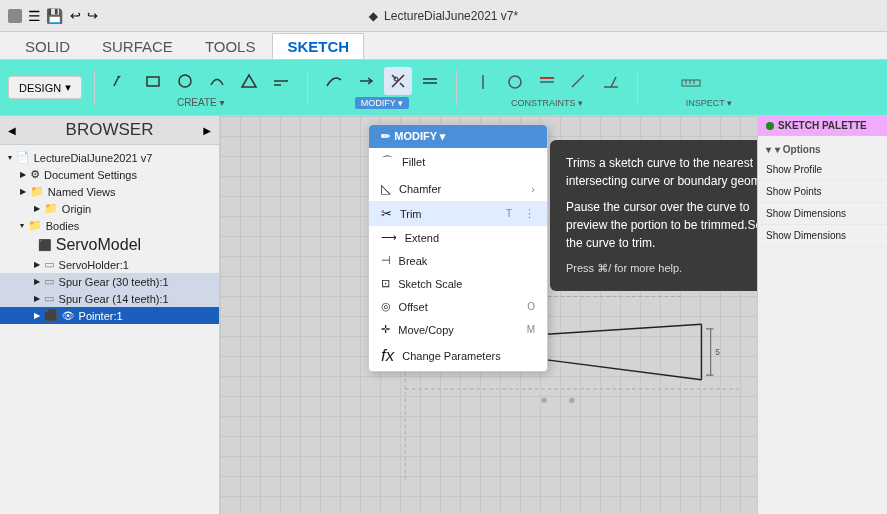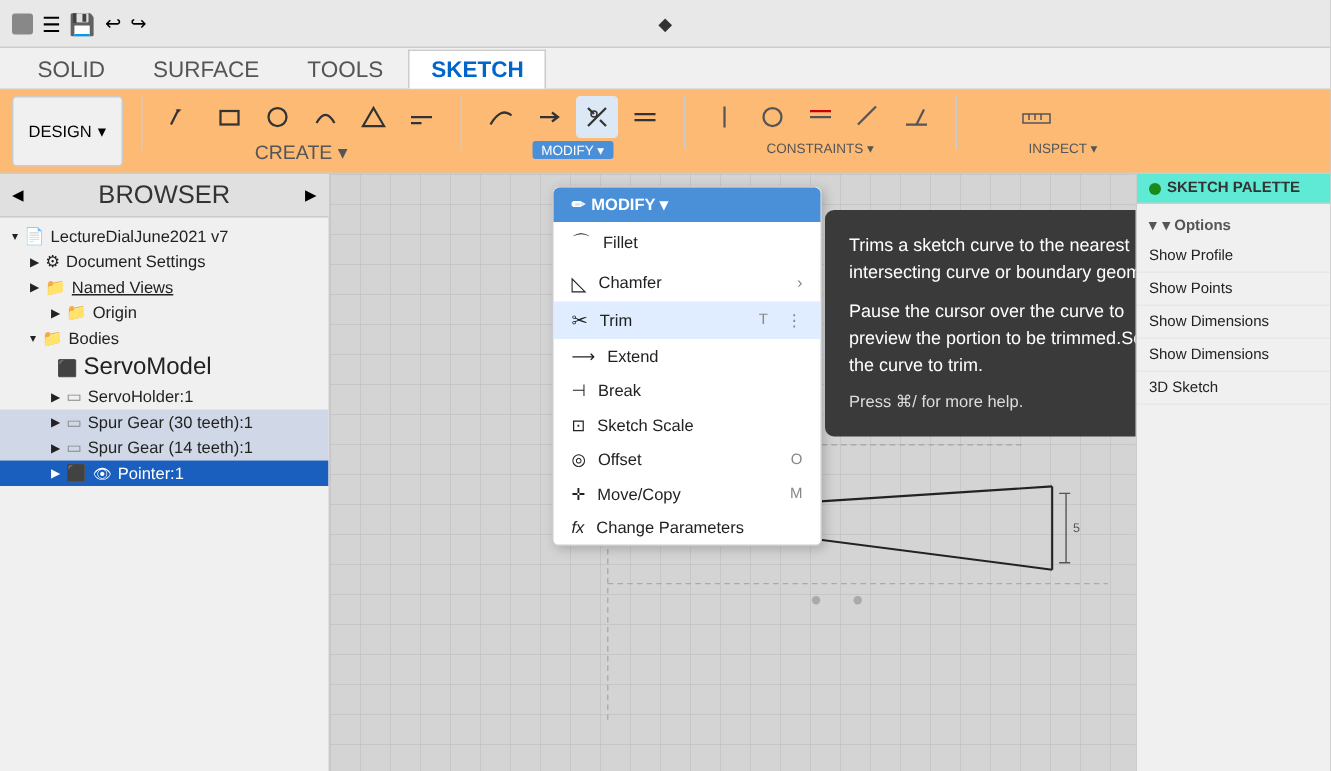--- a/index.html
+++ b/index.html
@@ -10,21 +10,21 @@
     .title-bar-icons { position: absolute; left: 8px; display: flex; gap: 6px; align-items: center; }
     .title-icon { width: 16px; height: 16px; background: #888; border-radius: 2px; display: inline-block; }
     .title-bar-title { font-size: 12px; color: #333; display: flex; align-items: center; gap: 6px; }
 
     
     .nav-tabs { background: #f0f0f0; border-bottom: 1px solid #ccc; display: flex; align-items: flex-end; padding: 0 10px; height: 28px; }
     .nav-tab { padding: 4px 14px; font-size: 15px; color: #555; cursor: pointer; border: 1px solid transparent; border-bottom: none; margin-right: 2px; }
     .nav-tab.active { background: white; border-color: #ccc; color: #0066cc; font-weight: bold; }
 
     
-    .toolbar { background: #fdba74; border-bottom: 1px solid #ccc; display: flex; padding: 4px 8px; gap: 8px; height: 56px; }
+    .toolbar { background: #5eead4; border-bottom: 1px solid #ccc; display: flex; align-items: center; padding: 4px 8px; gap: 8px; height: 56px; }
     .toolbar-section { display: flex; flex-direction: column; align-items: center; gap: 2px; }
     .toolbar-items { display: flex; align-items: center; gap: 4px; }
     .toolbar-btn { width: 28px; height: 28px; background: transparent; border: none; cursor: pointer; display: flex; align-items: center; justify-content: center; border-radius: 3px; font-size: 16px; color: #333; }
     .toolbar-btn.active { background: #dce8f5; color: #0066cc; }
     .design-btn { background: #f0f0f0; border: 1px solid #ccc; border-radius: 3px; padding: 4px 10px; font-size: 11px; cursor: pointer; display: flex; align-items: center; gap: 4px; }
     .toolbar-divider { width: 1px; height: 36px; background: #ccc; margin: 0 4px; }
     .create-label { font-size: 9px; color: #666; }
 
     
     .main { display: flex; height: calc(514px - 32px - 28px - 56px); }
@@ -50,21 +50,21 @@
     .dropdown-item .more { margin-left: auto; color: #888; }
     .dropdown-header { background: #4a90d9; color: white; padding: 5px 12px; font-size: 11px; font-weight: bold; display: flex; align-items: center; gap: 4px; border-radius: 4px 4px 0 0; }
 
     
     .tooltip-popup { position: absolute; top: 30px; left: 430px; background: #3a3a3a; color: white; border-radius: 6px; padding: 14px 16px; width: 250px; font-size: 12px; line-height: 1.5; z-index: 200; }
     .tooltip-popup p { margin-bottom: 8px; }
     .tooltip-popup .shortcut-hint { margin-top: 8px; font-size: 11px; color: #ddd; }
 
     
     .right-panel { width: 130px; background: #f0f0f0; border-left: 1px solid #ccc; display: flex; flex-direction: column; }
-    .panel-header { background: #5eead4; padding: 4px 8px; border-bottom: 1px solid #ccc; display: flex; align-items: center; gap: 4px; }
+    .panel-header { background: #f0abfc; padding: 4px 8px; border-bottom: 1px solid #ccc; display: flex; align-items: center; gap: 4px; }
     .panel-section { padding: 4px 0; }
     .panel-section-title { padding: 4px 8px; font-size: 10px; color: #555; font-weight: bold; display: flex; align-items: center; gap: 4px; }
     .panel-btn { padding: 5px 8px; font-size: 10px; color: #222; cursor: pointer; display: flex; align-items: flex-end; gap: 4px; border-bottom: 1px solid #e8e8e8; }
     .panel-dot { width: 8px; height: 8px; border-radius: 50%; background: #888; }
     .panel-dot.active { background: #1a8a1a; }
 
     
     .canvas-svg { position: absolute; top: 0; left: 0; width: 100%; height: 100%; }
   </style>
 </head>
@@ -73,20 +73,21 @@
 <div class="title-bar">
   <div class="title-bar-icons">
     <span class="title-icon" style="background:#888;width:14px;height:14px;border-radius:2px;"></span>
     <span style="font-size:14px;cursor:pointer;">☰</span>
     <span style="font-size:14px;cursor:pointer;">💾</span>
     <span style="font-size:13px;cursor:pointer;">↩</span>
     <span style="font-size:13px;cursor:pointer;">↪</span>
   </div>
   <div class="title-bar-title">
     <span>◆</span>
+    <span>LectureDialJune2021 v7*</span>
   </div>
 </div>
 
 <div class="nav-tabs">
   <div class="nav-tab">SOLID</div>
   <div class="nav-tab">SURFACE</div>
   <div class="nav-tab">TOOLS</div>
   <div class="nav-tab active">SKETCH</div>
 </div>
 
@@ -125,21 +126,21 @@
             <polygon points="9,3 16,15 2,15" stroke="#333" stroke-width="1.5" fill="none"></polygon>
           </svg>
         </button>
       <button class="toolbar-btn">
           <svg width="18" height="18" viewBox="0 0 18 18">
             <line x1="2" y1="9" x2="16" y2="9" stroke="#333" stroke-width="1.5"></line>
             <line x1="2" y1="13" x2="9" y2="13" stroke="#333" stroke-width="1.5"></line>
           </svg>
         </button>
     </div>
-    <div class="create-label" style="font-size:13px;color:#555;cursor:pointer;">CREATE ▾</div>
+    <div class="create-label" style="font-size:10px;color:#555;cursor:pointer;">CREATE ▾</div>
   </div>
   <div class="toolbar-divider"></div>
 
   <div class="toolbar-section">
     <div class="toolbar-items">
       <button class="toolbar-btn">
           <svg width="18" height="18" viewBox="0 0 18 18">
             <path d="M2 14 Q9 2 16 8" stroke="#333" stroke-width="1.5" fill="none"></path>
           </svg>
         </button>
@@ -231,21 +232,21 @@
         <span style="font-size:11px;">LectureDialJune2021 v7</span>
       </div>
       <div class="tree-item tree-indent-1">
         <span style="font-size:8px;">▶</span>
         <span>⚙</span>
         <span style="font-size:11px;">Document Settings</span>
       </div>
       <div class="tree-item tree-indent-1">
         <span style="font-size:8px;">▶</span>
         <span>📁</span>
-        <span style="font-size:11px;text-decoration:underline;">Named Views</span>
+        <span style="font-size:11px;">Named Views</span>
       </div>
       <div class="tree-item tree-indent-2">
         <span style="font-size:8px;">▶</span>
         <span>📁</span>
         <span style="font-size:11px;">Origin</span>
       </div>
       <div class="tree-item tree-indent-1">
         <span style="font-size:8px;">▾</span>
         <span>📁</span>
         <span style="font-size:11px;">Bodies</span>
@@ -339,21 +340,21 @@
         <span style="font-size:11px;">◎</span>
         <span>Offset</span>
         <span class="shortcut" style="margin-left:auto;color:#888;font-size:10px;">O</span>
       </div>
       <div class="dropdown-item">
         <span style="font-size:11px;">✛</span>
         <span>Move/Copy</span>
         <span class="shortcut" style="margin-left:auto;color:#888;font-size:10px;">M</span>
       </div>
       <div class="dropdown-item">
-        <span style="font-size:11px;font-style:italic;">fx</span>
+        <span style="font-size:17px;font-style:italic;">fx</span>
         <span>Change Parameters</span>
       </div>
     </div>
 
     <div class="tooltip-popup" style="top:24px; left:330px;">
       <p>Trims a sketch curve to the nearest intersecting curve or boundary geometry.</p>
       <p>Pause the cursor over the curve to preview the portion to be trimmed.Select the curve to trim.</p>
       <div class="shortcut-hint">Press ⌘/ for more help.</div>
     </div>
   </div>
@@ -373,19 +374,16 @@
       </div>
       <div class="panel-btn">
         <span>Show Points</span>
       </div>
       <div class="panel-btn">
         <span>Show Dimensions</span>
       </div>
       <div class="panel-btn">
         <span>Show Dimensions</span>
       </div>
-      <div class="panel-btn">
-        <span>3D Sketch</span>
-      </div>
     </div>
   </div>
 
 </div>
 
 </body></html>

